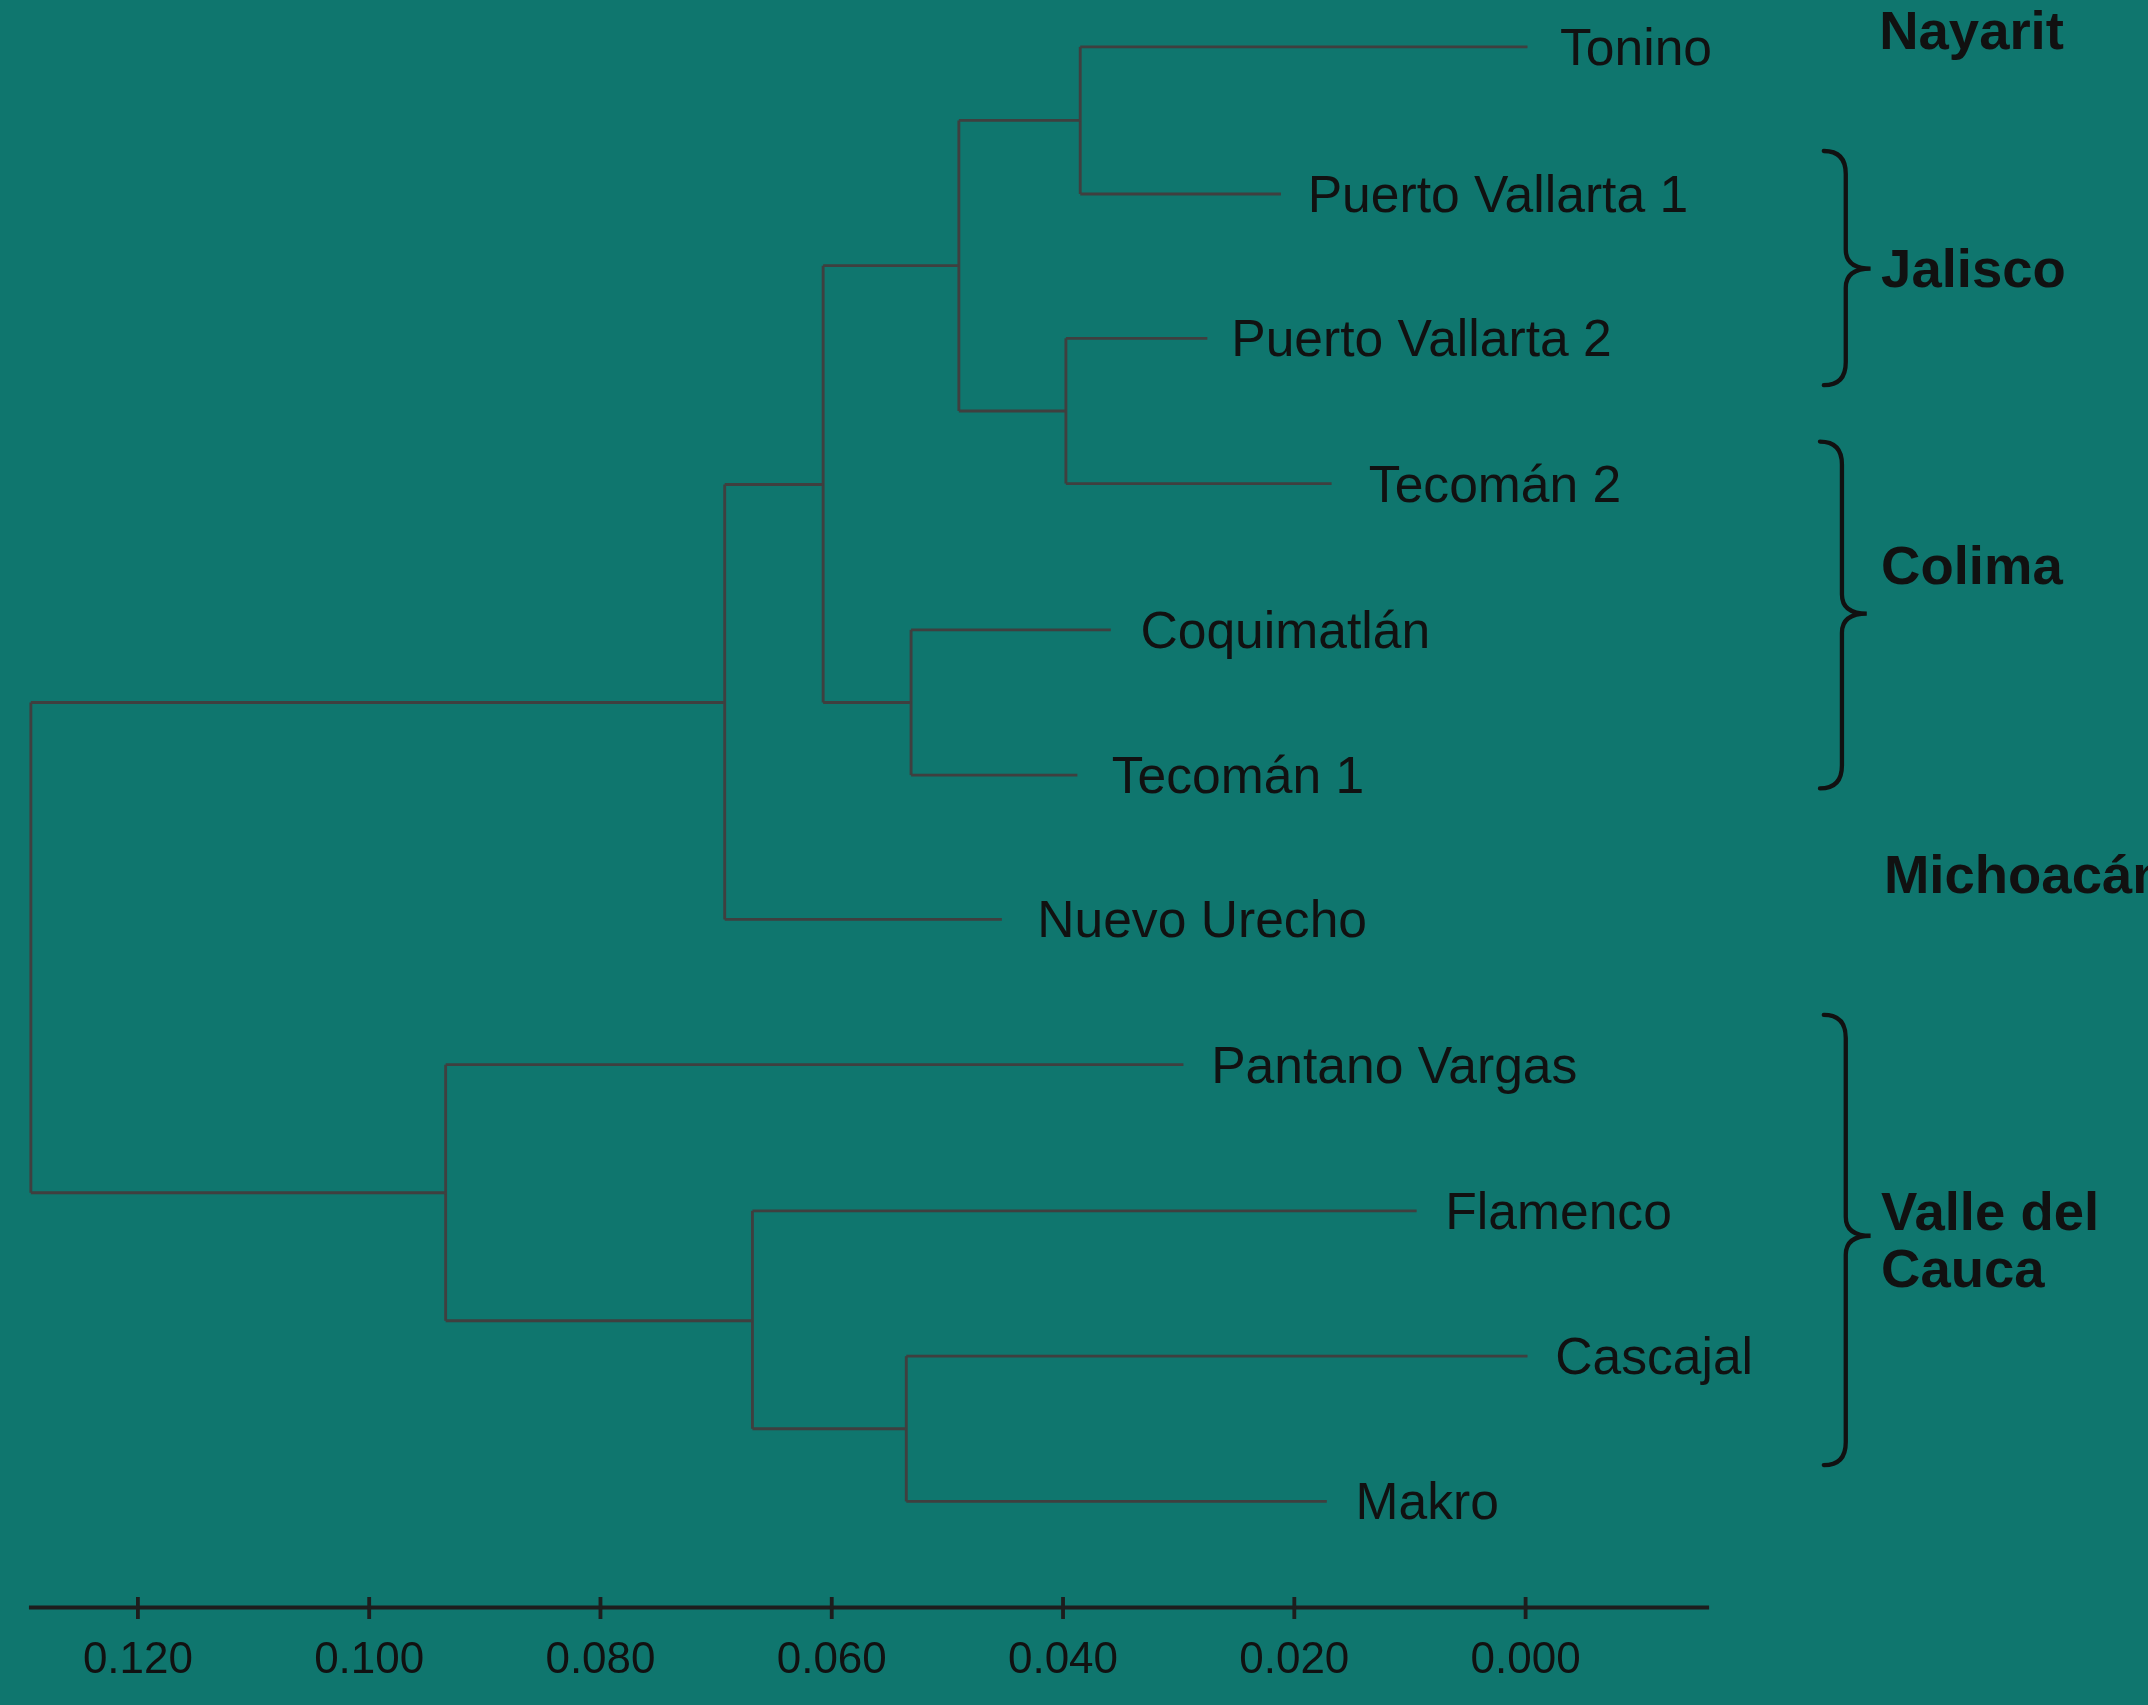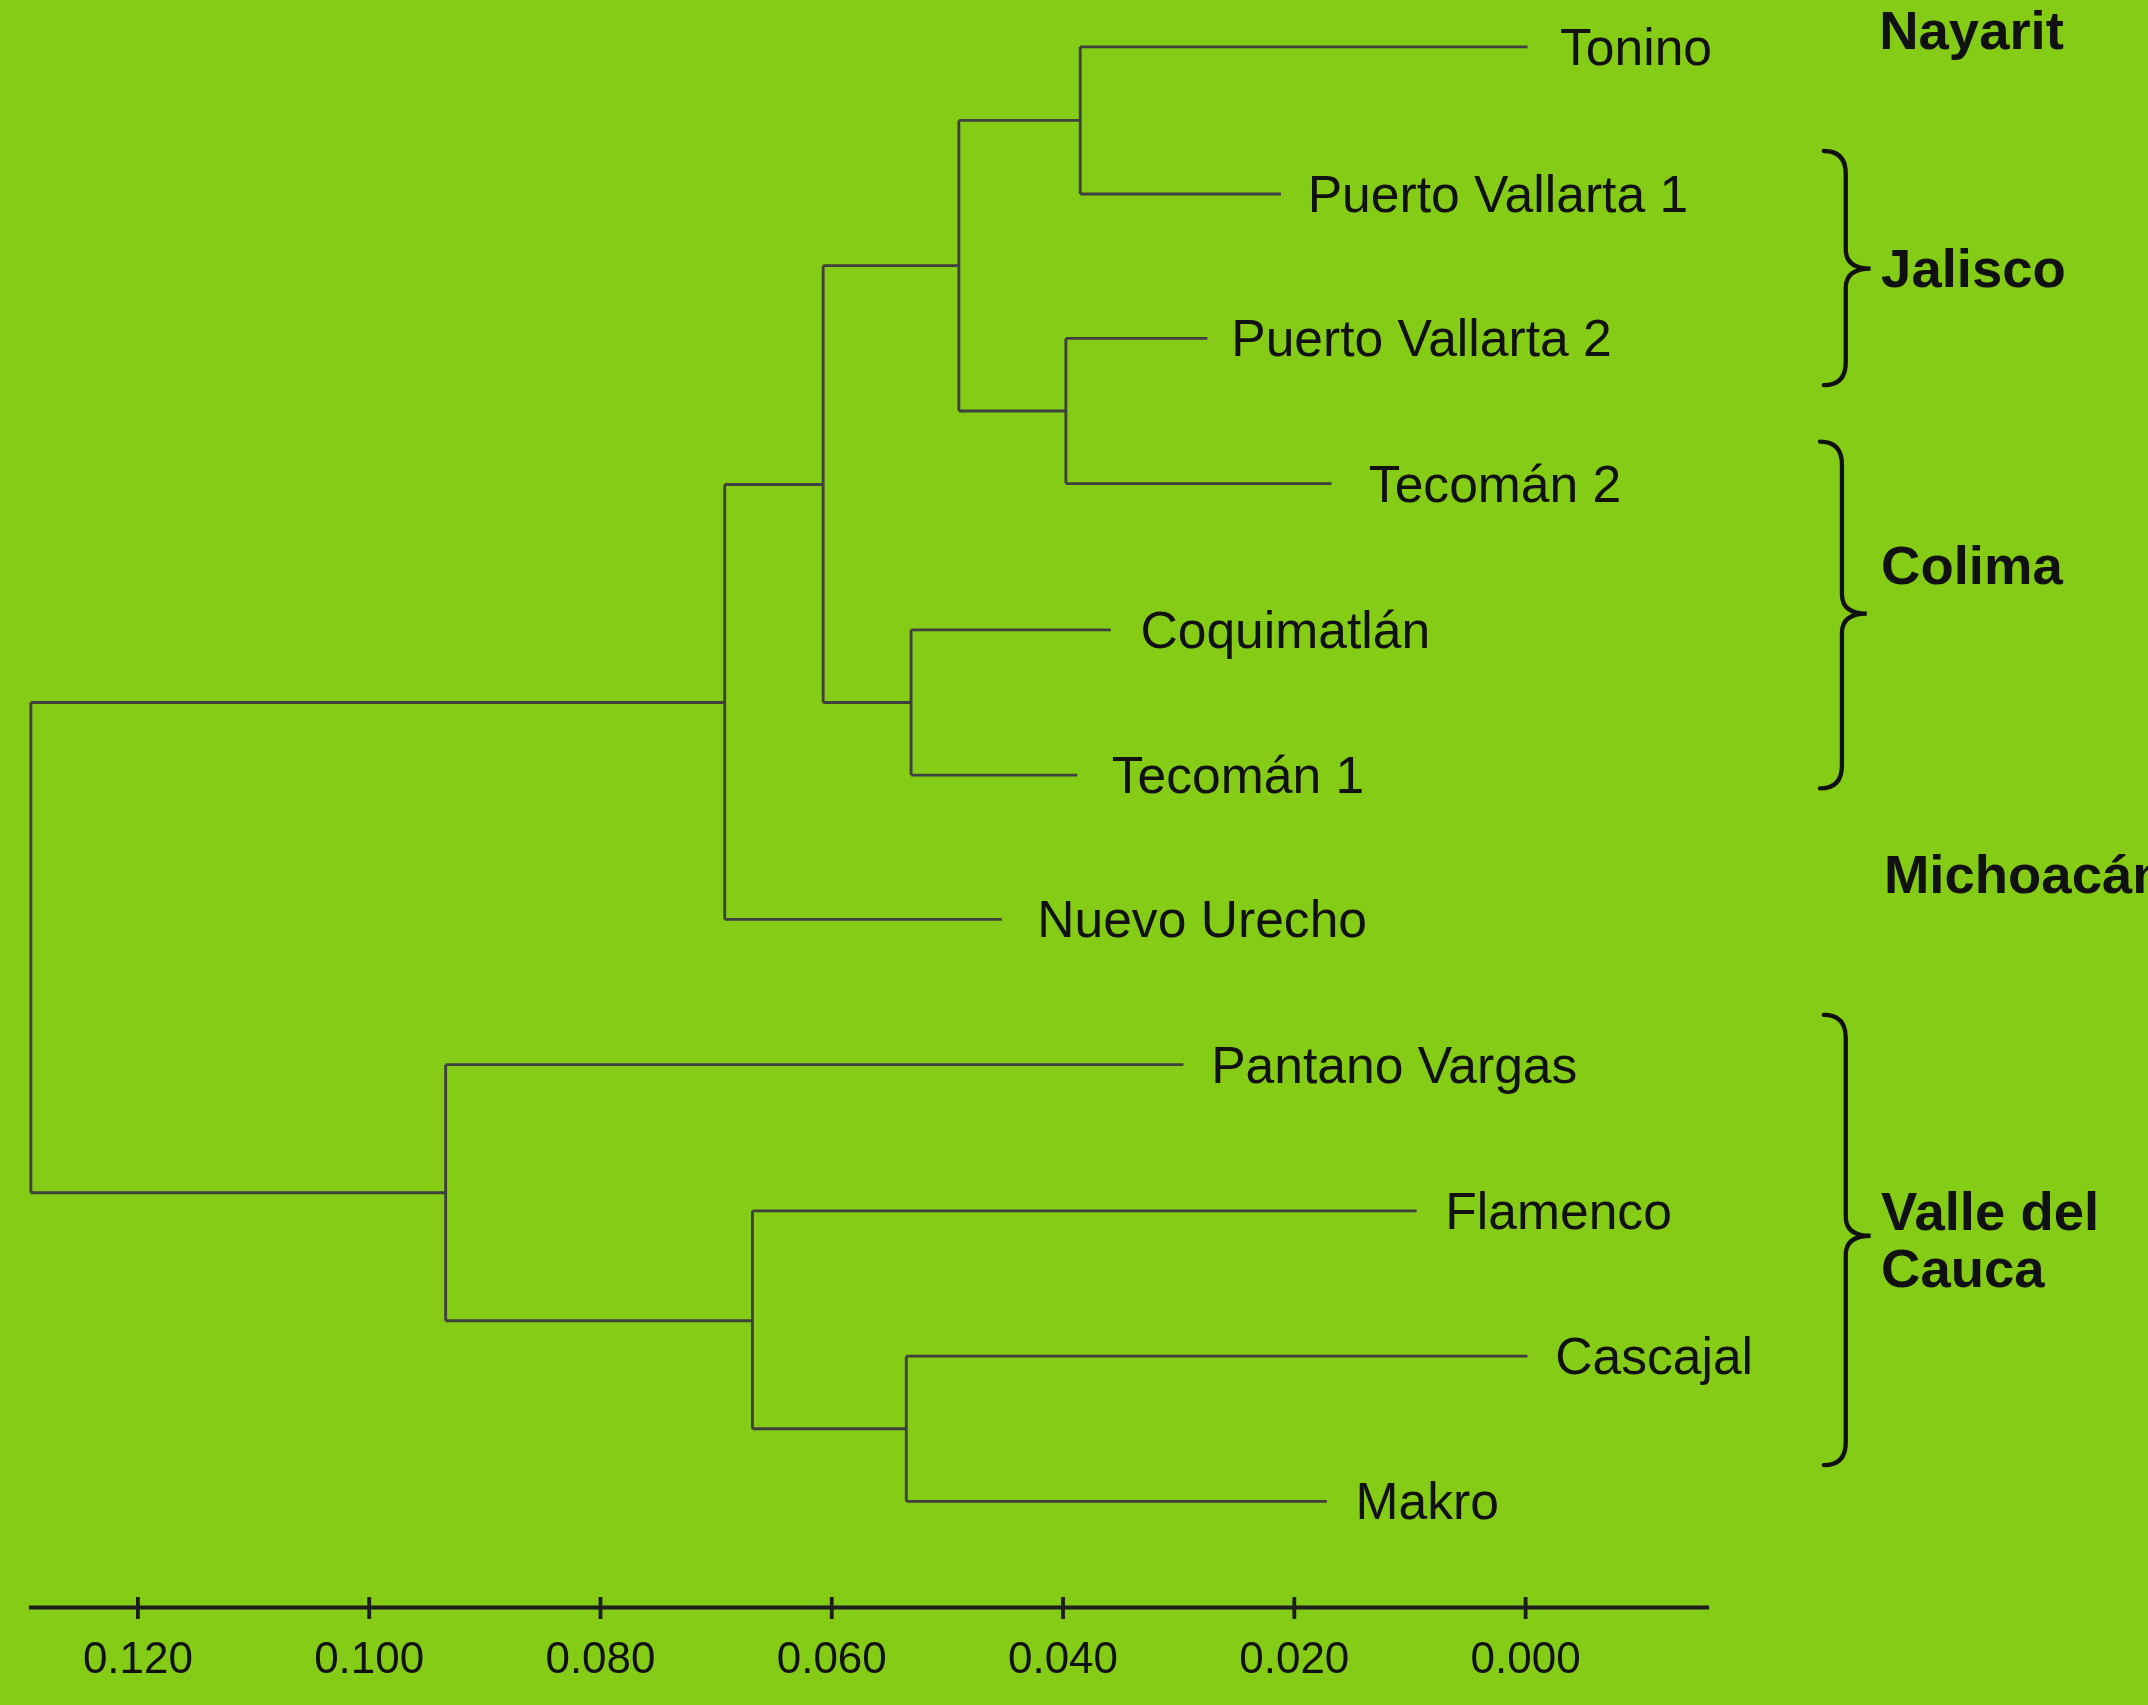--- a/index.html
+++ b/index.html
@@ -1,20 +1,20 @@
 <!DOCTYPE html>
 <html><head>
 <meta charset="utf-8">
 <style>
   html, body { margin: 0; padding: 0; background: #ffffff; }
   .figure {
     position: relative;
     width: 2149px;
     height: 1705px;
-    background: #84cc16;
+    background: #0f766e;
     font-family: "Liberation Sans", sans-serif;
   }
   svg text {
     font-family: "Liberation Sans", sans-serif;
     fill: #111111;
   }
   svg .leaf-label   { font-size: 54px; }
   svg .axis-label   { font-size: 46px; }
   svg .region-label { font-size: 57px; font-weight: bold; }
 </style>

